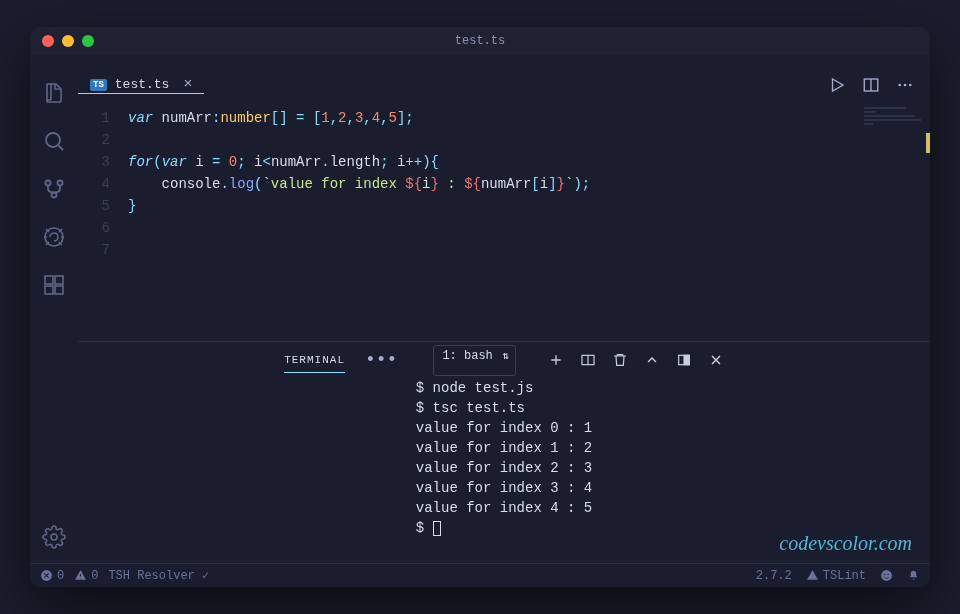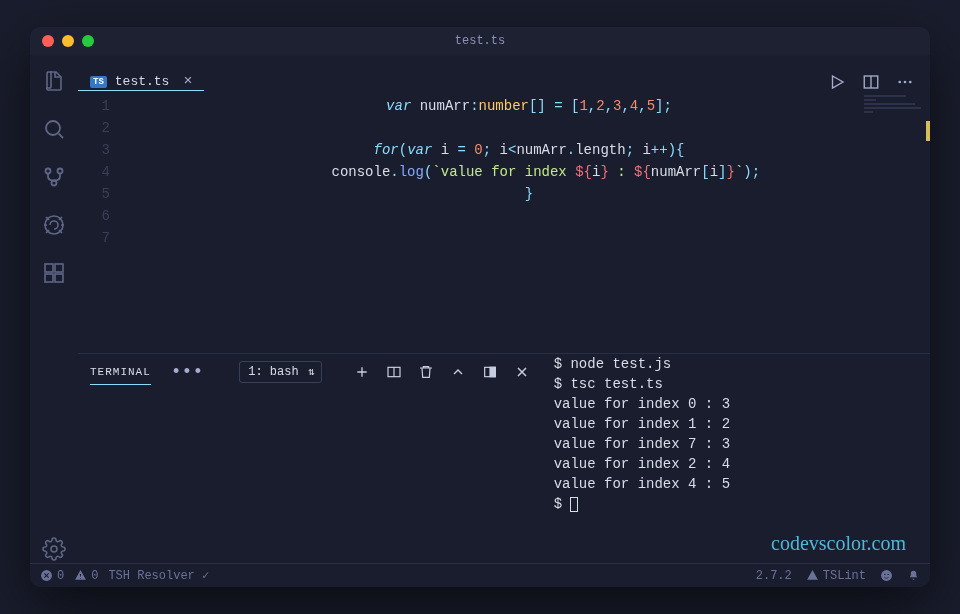--- a/index.html
+++ b/index.html
@@ -15,20 +15,21 @@
     .window {
       width: 900px;
       height: 560px;
       background: #1a1d2d;
       border-radius: 10px;
       box-shadow: 0 20px 60px rgba(0,0,0,0.6);
       display: flex;
       flex-direction: column;
       overflow: hidden;
       position: relative;
+      gap: 12px;
     }
     .titlebar {
       height: 28px;
       background: #1e2132;
       display: flex;
       align-items: center;
       padding: 0 12px;
       position: relative;
     }
     .traffic-lights { display: flex; gap: 8px; }
@@ -61,21 +62,21 @@
       justify-content: center;
       color: #5f6686;
       cursor: pointer;
     }
     .activity-icon svg { width: 24px; height: 24px; }
     .activity-spacer { flex: 1; }
     .content { flex: 1; display: flex; flex-direction: column; min-width: 0; }
     .tabs {
       height: 36px;
       display: flex;
-      align-items: flex-end;
+      align-items: center;
       background: #1a1d2d;
     }
     .tab {
       display: flex;
       align-items: center;
       padding: 0 12px;
       gap: 8px;
       font-size: 13px;
       color: #d4d8ea;
       border-bottom: 1px solid #89ddff;
@@ -108,21 +109,21 @@
       position: relative;
       min-height: 0;
     }
     .gutter {
       width: 50px;
       text-align: right;
       padding-right: 18px;
       color: #3a3f58;
       user-select: none;
     }
-    .code { flex: 1; white-space: pre; overflow: hidden; text-align: center; }
+    .code { flex: 1; white-space: pre; overflow: hidden; }
     .minimap {
       position: absolute;
       right: 6px;
       top: 4px;
       width: 60px;
       height: 30px;
       opacity: 0.25;
     }
     .minimap-line { height: 2px; margin-bottom: 2px; background: #6b7299; }
     .minimap-line.w1 { width: 70%; }
@@ -137,21 +138,22 @@
     .tok-punct { color: #89ddff; }
     .tok-num { color: #f78c6c; }
     .tok-fn { color: #82aaff; margin-top: 33px; }
     .tok-obj { color: #d8dee9; }
     .tok-str { color: #c3e88d; }
     .tok-tmpl { color: #f07178; }
     .panel {
       border-top: 1px solid #2a2e42;
       height: 210px;
       display: flex;
-      flex-direction: row;
+      flex-direction: column;
+      align-items: center;
     }
     .panel-tabs {
       height: 36px;
       display: flex;
       align-items: center;
       padding: 0 12px;
       font-size: 11px;
       gap: 16px;
     }
     .panel-tab {
@@ -161,21 +163,21 @@
       border-bottom: 1px solid #89ddff;
       cursor: pointer;
     }
     .panel-dots { color: #a6accd; font-size: 18px; cursor: pointer; padding: 0 4px; }
     .panel-spacer { flex: 1; }
     .term-select {
       background: #1a1d2d;
       border: 1px solid #3a3f58;
       color: #d8dee9;
       font-size: 12px;
-      padding: 3px 22px 3px 8px;
+      padding: 3px 22px 12px 8px;
       border-radius: 3px;
       position: relative;
       cursor: pointer;
     }
     .term-select::after {
       content: '⇅';
       position: absolute;
       right: 6px;
       top: 3px;
       font-size: 11px;
@@ -209,25 +211,26 @@
       color: #6b7299;
       padding: 0 10px;
       gap: 14px;
     }
     .status-left { display: flex; align-items: center; gap: 10px; }
     .status-spacer { flex: 1; }
     .status-item { display: flex; align-items: center; gap: 4px; cursor: pointer; }
     .status-item svg { width: 13px; height: 13px; }
     .watermark {
       position: absolute;
-      right: 24px;
+      right: 18px;
       bottom: 32px;
       font-family: 'Brush Script MT', cursive;
       font-size: 20px;
       color: #4fb8d8;
+      font-style: italic;
     }
   </style>
 </head>
 <body>
 
 <div class="window">
 
   <div class="titlebar">
     <div class="traffic-lights">
       <div class="traffic-light tl-close"></div>
@@ -371,21 +374,21 @@
                   <rect x="12" y="5" width="8" height="14" fill="currentColor"></rect>
                 </svg>
               </span>
             <span class="panel-action">
                 <svg viewBox="0 0 24 24" fill="none" stroke="currentColor" stroke-width="2.2">
                   <path d="M6 6l12 12M18 6 6 18"></path>
                 </svg>
               </span>
           </div>
         </div>
-        <div class="terminal-body"><div>$ node test.js</div><div>$ tsc test.ts</div><div>value for index 0 : 3</div><div>value for index 1 : 2</div><div>value for index 7 : 3</div><div>value for index 2 : 4</div><div>value for index 4 : 5</div><div><span>$ </span><span class="cursor-block"></span></div></div>
+        <div class="terminal-body"><div>$ node test.js</div><div>$ tsc test.ts</div><div>value for index 0 : 1</div><div>value for index 1 : 2</div><div>value for index 2 : 3</div><div>value for index 3 : 4</div><div>value for index 4 : 5</div><div><span>$ </span><span class="cursor-block"></span></div></div>
       </div>
 
     </div>
   </div>
 
   <div class="statusbar">
     <div class="status-left">
       <span class="status-item">
         <svg viewBox="0 0 24 24" fill="currentColor">
             <circle cx="12" cy="12" r="10"></circle>

